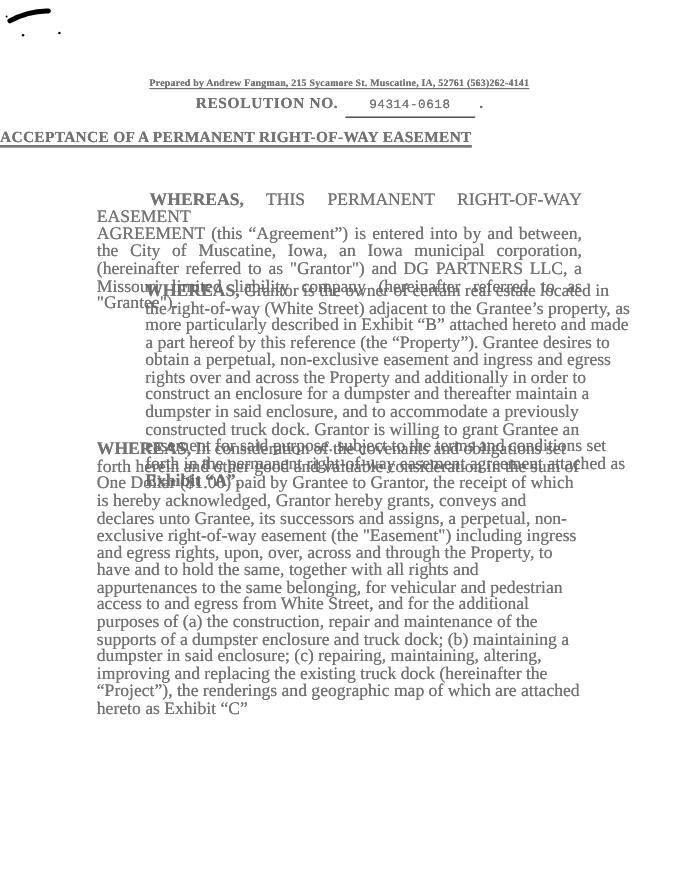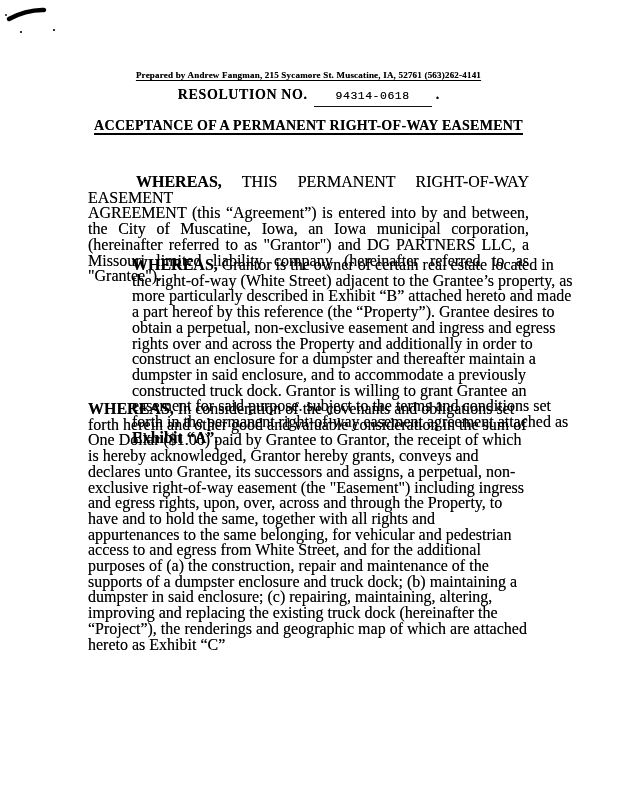--- a/index.html
+++ b/index.html
@@ -7,21 +7,21 @@
     padding: 0;
     background: #ffffff;
   }
   .page {
     position: relative;
     width: 617px;
     height: 800px;
     background: #ffffff;
     overflow: hidden;
     font-family: "Liberation Serif", serif;
-    color: #000000;
+    color: #737373;
     border-radius: 27px;
     -webkit-font-smoothing: antialiased;
   }
   .scan-ink { text-shadow: 0 0 0.4px rgba(0,0,0,0.55); }
 
   .corner-mark {
     position: absolute;
     left: 0;
     top: 0;
   }
@@ -68,21 +68,20 @@
     display: inline-block;
     margin-left: 4px;
     font-weight: 700;
   }
 
   .doc-title {
     position: absolute;
     top: 113px;
     left: 0;
     width: 617px;
-    text-align: center;
     font-size: 14px;
     font-weight: 700;
     letter-spacing: 0.3px;
     line-height: 26px;
   }
   .doc-title .u {
     text-decoration: underline;
     text-decoration-thickness: 1.5px;
     text-underline-offset: 2.5px;
   }

